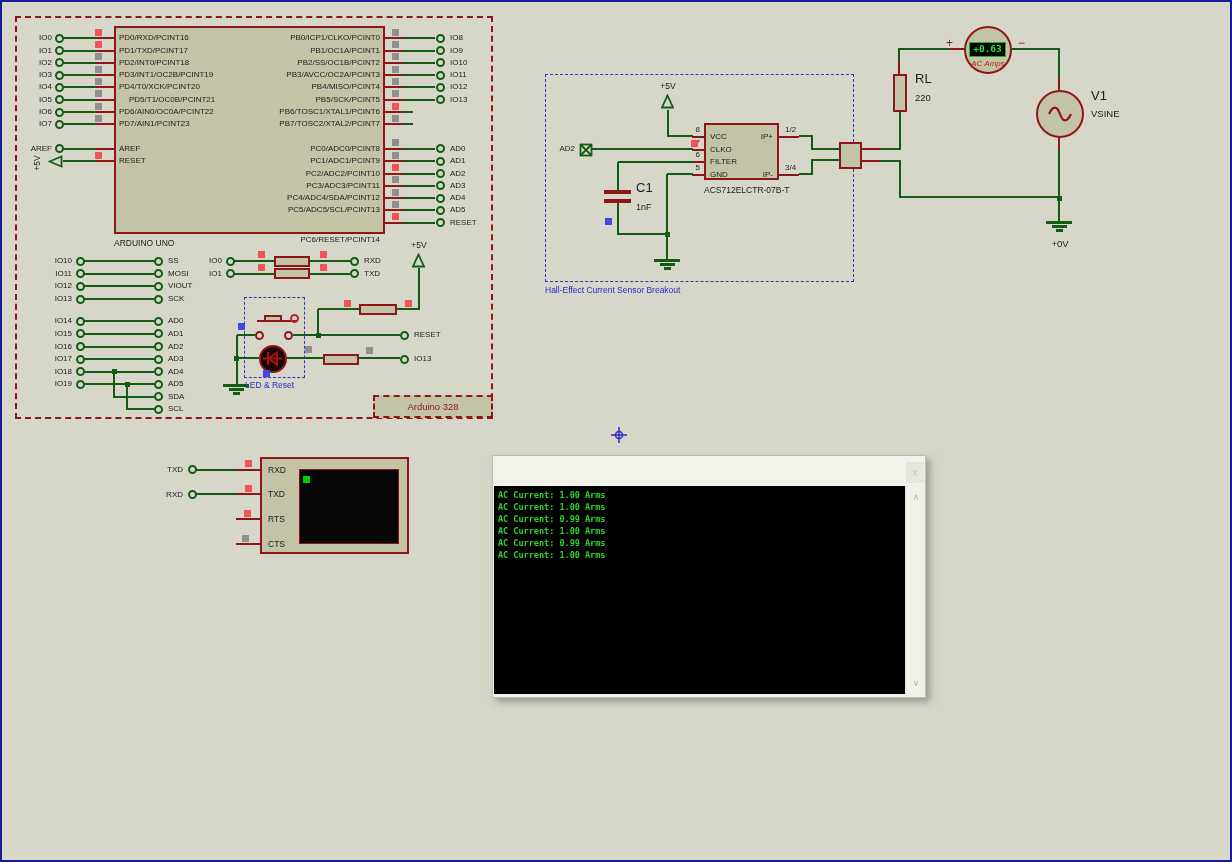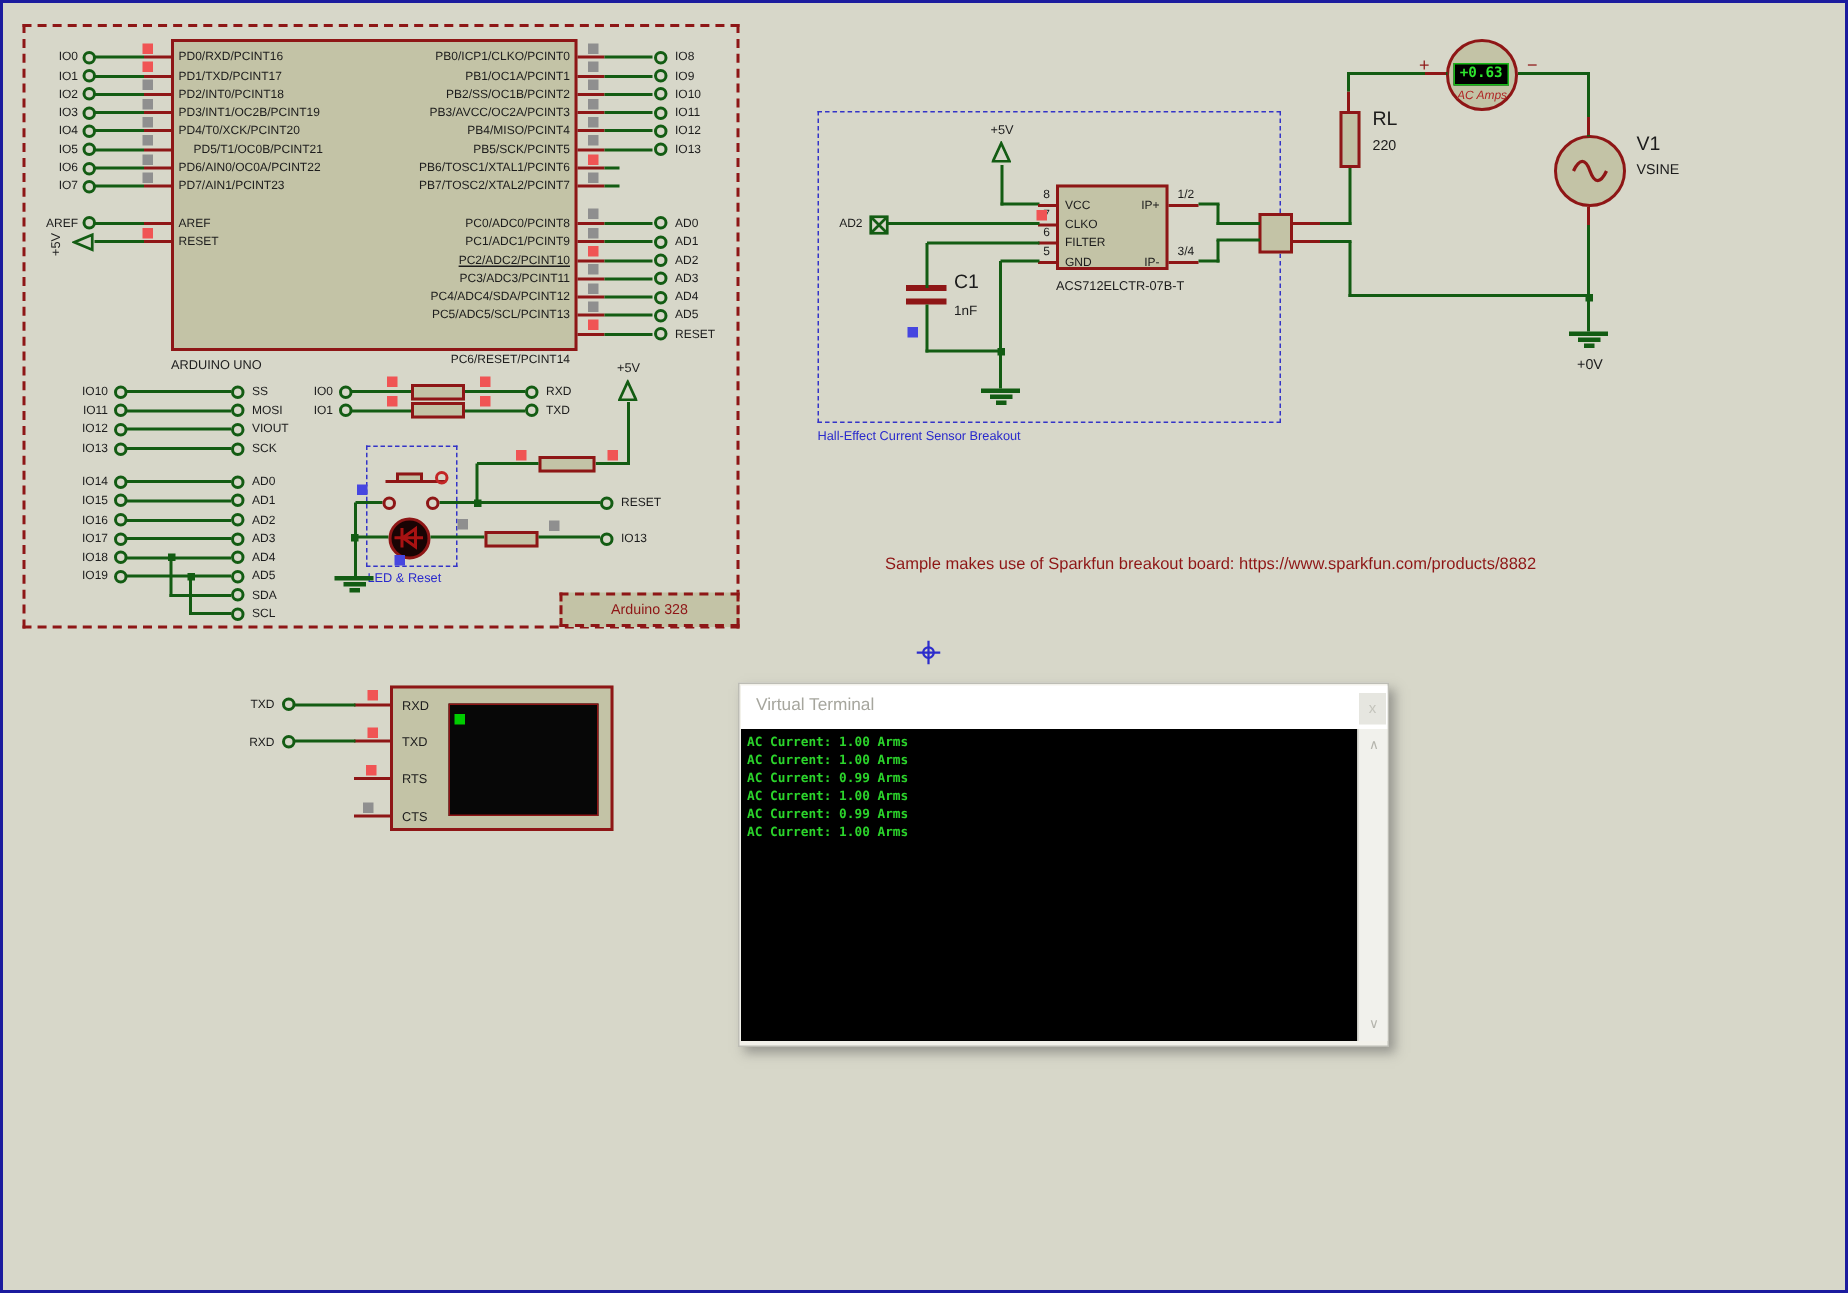--- a/index.html
+++ b/index.html
@@ -95,41 +95,37 @@
   <div class="comp" style="left:1034px;top:88px;width:48px;height:48px;border-radius:50%;border-width:2.5px"></div>
   <div class="pwr" style="left:1045px;top:103px">
     <svg width="26" height="18">
         <path d="M2 9 C6 0.5 10 0.5 13 9 C16 17.5 20 17.5 24 9" fill="none" stroke="#8e1616" stroke-width="2.2"></path>
       </svg>
   </div>
   <div class="lbl" style="left:1089px;top:89px;font-size:13px">V1</div>
   <div class="lbl" style="left:1089px;top:107px;font-size:9.5px">VSINE</div>
   <div class="lbl" style="left:1040px;top:237px;width:36px;text-align:center;font-size:9.5px">+0V</div>
 
-  <div class="lbl" style="left:588px;top:369px;font-size:11px;color:#8e1616">Sample makes use of Sparkfun breakout board:  https://www.sparkfun.com/products/8882</div>
 
   <div class="pwr" style="left:609px;top:425px">
     <svg width="16" height="16">
         <g stroke="#2d2dcc" stroke-width="1.5" fill="none">
           <path d="M8 0 V16 M0 8 H16"></path>
           <circle cx="8" cy="8" r="3.5"></circle>
         </g>
       </svg>
   </div>
 
   <div class="comp" style="left:258px;top:455px;width:149px;height:97px"></div>
   <div class="screen" style="left:297px;top:467px;width:100px;height:75px"></div>
   <div style="position:absolute;left:301px;top:474px;width:7px;height:7px;background:#00cc00"></div>
   <div class="lbl r" style="left:147px;top:463px;width:34px">TXD</div>
   <div class="lbl r" style="left:147px;top:488px;width:34px">RXD</div>
 
   <div class="vtwin">
-    <div class="vt-title">
-        <span>Virtual Terminal</span>
-      </div>
     <div class="vt-close">x</div>
     <div class="vt-content" id="tlines">
         <div class="tline">AC Current: 1.00 Arms</div>
         <div class="tline">AC Current: 1.00 Arms</div>
         <div class="tline">AC Current: 0.99 Arms</div>
         <div class="tline">AC Current: 1.00 Arms</div>
         <div class="tline">AC Current: 0.99 Arms</div>
         <div class="tline">AC Current: 1.00 Arms</div>
       </div>
     <div class="vt-scroll">
@@ -249,21 +245,21 @@
     <div class="sq" style="left: 390px; top: 137.4px; background: rgb(143, 143, 143);"></div>
     <div class="wire" style="left: 401px; top: 145.9px; width: 32px; height: 2px;"></div>
     <div class="term" style="left: 433.5px; top: 142.4px;"></div>
     <div class="lbl" style="left: 448px; top: 141.9px; font-size: 8px;">AD0</div>
     <div class="lbl r" style="left: 198px; top: 154.2px; width: 180px; font-size: 8px;">PC1/ADC1/PCINT9</div>
     <div class="pin" style="left: 383px; top: 158.2px; width: 18px; height: 2px;"></div>
     <div class="sq" style="left: 390px; top: 149.7px; background: rgb(143, 143, 143);"></div>
     <div class="wire" style="left: 401px; top: 158.2px; width: 32px; height: 2px;"></div>
     <div class="term" style="left: 433.5px; top: 154.7px;"></div>
     <div class="lbl" style="left: 448px; top: 154.2px; font-size: 8px;">AD1</div>
-    <div class="lbl r" style="left: 198px; top: 166.5px; width: 180px; font-size: 8px; text-decoration: underline;">PC2/ADC2/PCINT10</div>
+    <div class="lbl r" style="left: 198px; top: 166.5px; width: 180px; font-size: 8px;">PC2/ADC2/PCINT10</div>
     <div class="pin" style="left: 383px; top: 170.5px; width: 18px; height: 2px;"></div>
     <div class="sq" style="left: 390px; top: 162px; background: rgb(240, 84, 84);"></div>
     <div class="wire" style="left: 401px; top: 170.5px; width: 32px; height: 2px;"></div>
     <div class="term" style="left: 433.5px; top: 167px;"></div>
     <div class="lbl" style="left: 448px; top: 166.5px; font-size: 8px;">AD2</div>
     <div class="lbl r" style="left: 198px; top: 178.8px; width: 180px; font-size: 8px;">PC3/ADC3/PCINT11</div>
     <div class="pin" style="left: 383px; top: 182.8px; width: 18px; height: 2px;"></div>
     <div class="sq" style="left: 390px; top: 174.3px; background: rgb(143, 143, 143);"></div>
     <div class="wire" style="left: 401px; top: 182.8px; width: 32px; height: 2px;"></div>
     <div class="term" style="left: 433.5px; top: 179.3px;"></div>

